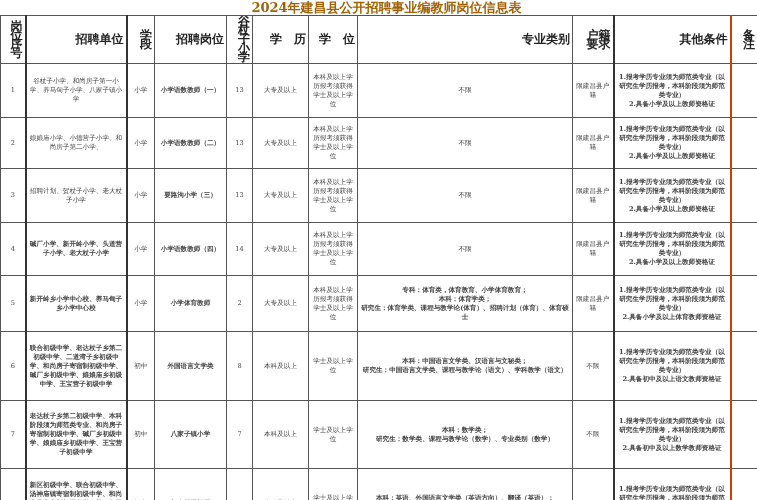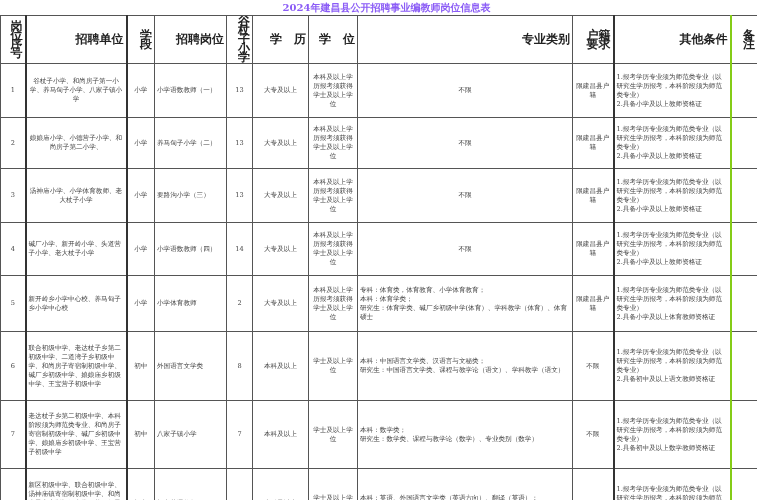--- a/index.html
+++ b/index.html
@@ -1,28 +1,28 @@
 <!DOCTYPE html>
 <html><head>
 <meta charset="utf-8">
 <style>
   html, body { margin:0; padding:0; background:#ffffff; }
   body { width:757px; height:500px; overflow:hidden; position:relative;
          font-family:"DejaVu Serif","Liberation Serif",serif; color:#333; }
   .title { position:absolute; left:0; top:0; width:757px; height:15px;
-           text-align:center; font-size:10px; font-weight:bold; line-height:15px; color:#8b5cf6;
+           text-align:center; font-size:13px; font-weight:bold; line-height:15px; color:#a16207;
            padding-left:16px; box-sizing:border-box; }
   table { position:absolute; left:0; top:15px; border-collapse:collapse; table-layout:fixed; width:757px; }
   td, th { border:1px solid #555; font-size:6.6px; line-height:9px; padding:1px 2px; overflow:hidden;
            font-weight:normal; color:#444; vertical-align:middle; }
   th { font-size:12px; color:#222; font-weight:bold; height:17px; text-align:right; }
   .c { text-align:center; }
-  .l { text-align:left; }
+  .l { text-align:center;font-weight:bold; }
   .thick-l { border-left:2px solid #333; }
-  .thick-r { border-right:2px solid #84cc16; }
+  .thick-r { border-right:2px solid #c2410c; }
   tr.r1 td{height:51px;} tr.r2 td{height:48px;} tr.r3 td{height:51px;} tr.r4 td{height:50px;}
   tr.r5 td{height:53px;} tr.r6 td{height:66px;} tr.r7 td{height:65px;} tr.r8 td{height:66px;}
   .pre { white-space:pre-line; }
 </style>
 </head>
 <body>
 
 <div class="title">2024年建昌县公开招聘事业编教师岗位信息表</div>
 
 <table>
@@ -66,33 +66,33 @@
       <td class="c">不限</td>
       <td class="c">限建昌县户籍</td>
       <td class="l pre thick-l thick-r">1.报考学历专业须为师范类专业（以研究生学历报考，本科阶段须为师范类专业）
 2.具备小学及以上教师资格证</td>
       <td class="c"></td>
     </tr>
     <tr class="r2">
       <td class="c">2</td>
       <td class="c thick-l">娘娘庙小学、小德营子小学、和尚房子第二小学、</td>
       <td class="c thick-l">小学</td>
-      <td class="l">养马甸子小学（二）</td>
+      <td class="l">小学语数教师（二）</td>
       <td class="c">13</td>
       <td class="c">大专及以上</td>
       <td class="c">本科及以上学历报考须获得学士及以上学位</td>
       <td class="c">不限</td>
       <td class="c">限建昌县户籍</td>
       <td class="l pre thick-l thick-r">1.报考学历专业须为师范类专业（以研究生学历报考，本科阶段须为师范类专业）
 2.具备小学及以上教师资格证</td>
       <td class="c"></td>
     </tr>
     <tr class="r3">
       <td class="c">3</td>
-      <td class="c thick-l">汤神庙小学、小学体育教师、老大杖子小学</td>
+      <td class="c thick-l">招聘计划、贺杖子小学、老大杖子小学</td>
       <td class="c thick-l">小学</td>
       <td class="l">要路沟小学（三）</td>
       <td class="c">13</td>
       <td class="c">大专及以上</td>
       <td class="c">本科及以上学历报考须获得学士及以上学位</td>
       <td class="c">不限</td>
       <td class="c">限建昌县户籍</td>
       <td class="l pre thick-l thick-r">1.报考学历专业须为师范类专业（以研究生学历报考，本科阶段须为师范类专业）
 2.具备小学及以上教师资格证</td>
       <td class="c"></td>
@@ -114,21 +114,21 @@
     <tr class="r5">
       <td class="c">5</td>
       <td class="l thick-l">新开岭乡小学中心校、养马甸子乡小学中心校</td>
       <td class="c thick-l">小学</td>
       <td class="l">小学体育教师</td>
       <td class="c">2</td>
       <td class="c">大专及以上</td>
       <td class="c">本科及以上学历报考须获得学士及以上学位</td>
       <td class="l pre">专科：体育类，体育教育、小学体育教育；
 本科：体育学类；
-研究生：体育学类、碱厂乡初级中学(体育）、学科教学（体育）、体育硕士</td>
+研究生：体育学类、课程与教学论(体育）、招聘计划（体育）、体育硕士</td>
       <td class="c">限建昌县户籍</td>
       <td class="l pre thick-l thick-r">1.报考学历专业须为师范类专业（以研究生学历报考，本科阶段须为师范类专业）
 2.具备小学及以上体育教师资格证</td>
       <td class="c"></td>
     </tr>
     <tr class="r6">
       <td class="c">6</td>
       <td class="l thick-l">联合初级中学、老达杖子乡第二初级中学、二道湾子乡初级中学、和尚房子寄宿制初级中学、碱厂乡初级中学、娘娘庙乡初级中学、王宝营子初级中学</td>
       <td class="c thick-l">初中</td>
       <td class="l">外国语言文学类</td>

